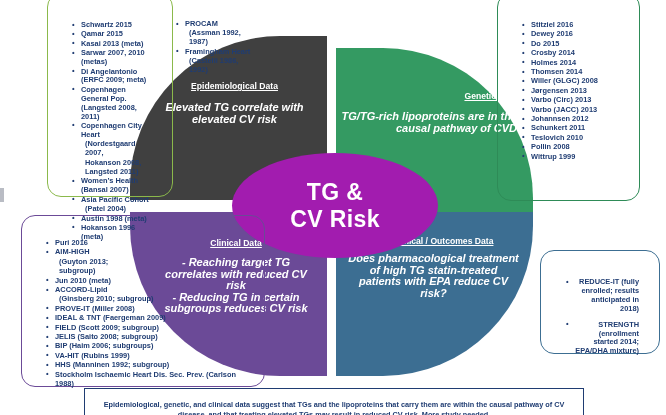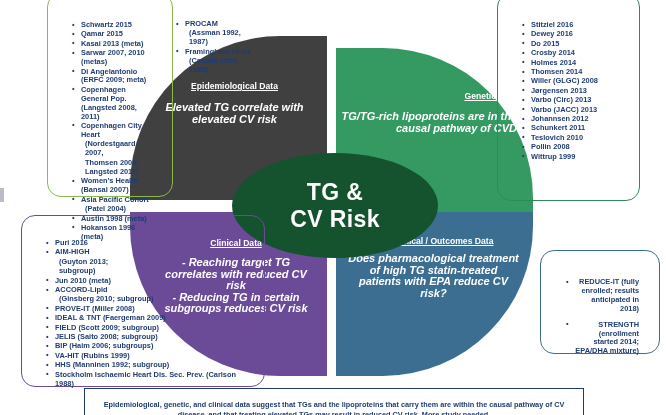--- a/index.html
+++ b/index.html
@@ -51,21 +51,21 @@
   #q-epa {left:206px;top:176px;background:#3c6e92;border-radius:0 0 150px 0;
           padding:24px 14px 0 12px;}
 
   #q-epi .qtitle{margin-bottom:10px;}
   #q-gen .qtitle{margin-bottom:9px;}
   #q-clin .qtitle{margin-bottom:8px;}
   #q-epa .qtitle{margin-bottom:6px;}
 
   
   #hub{position:absolute;left:232px;top:153px;width:206px;height:105px;
-       background:#14532d;border-radius:50%;
+       background:#a21caf;border-radius:50%;
        display:flex;flex-direction:column;align-items:center;
        justify-content:center;color:#fff;
        font-size:23px;font-weight:bold;line-height:27px;letter-spacing:.4px;}
 
   
   #summary{position:absolute;left:84px;top:388px;width:500px;
            box-sizing:border-box;border:1.1px solid #1f3c72;
            padding:11px 6px 3px 6px;text-align:center;
            color:#1f3c72;font-size:7.3px;font-weight:bold;line-height:9.6px;}
 
@@ -110,21 +110,21 @@
 <div class="ref-box" id="box-epi">
   <ul>
       <li>Schwartz 2015</li>
       <li>Qamar 2015</li>
       <li>Kasai 2013 (meta)</li>
       <li>Sarwar 2007, 2010 (metas)</li>
       <li>Di Angelantonio (ERFC 2009; meta)</li>
       <li>Copenhagen General Pop. (Langsted 2008, 2011)</li>
       <li>Copenhagen City Heart</li>
       <li class="cont">(Nordestgaard 2007,</li>
-      <li class="cont">Thomsen 2008,</li>
+      <li class="cont">Hokanson 2008,</li>
       <li class="cont">Langsted 2011)</li>
       <li>Women’s Health (Bansal 2007)</li>
       <li>Asia Pacific Cohort</li>
       <li class="cont">(Patel 2004)</li>
       <li>Austin 1998 (meta)</li>
       <li>Hokanson 1996 (meta)</li>
     </ul>
 </div>
 
 <div class="ref-box" id="box-epi2">

